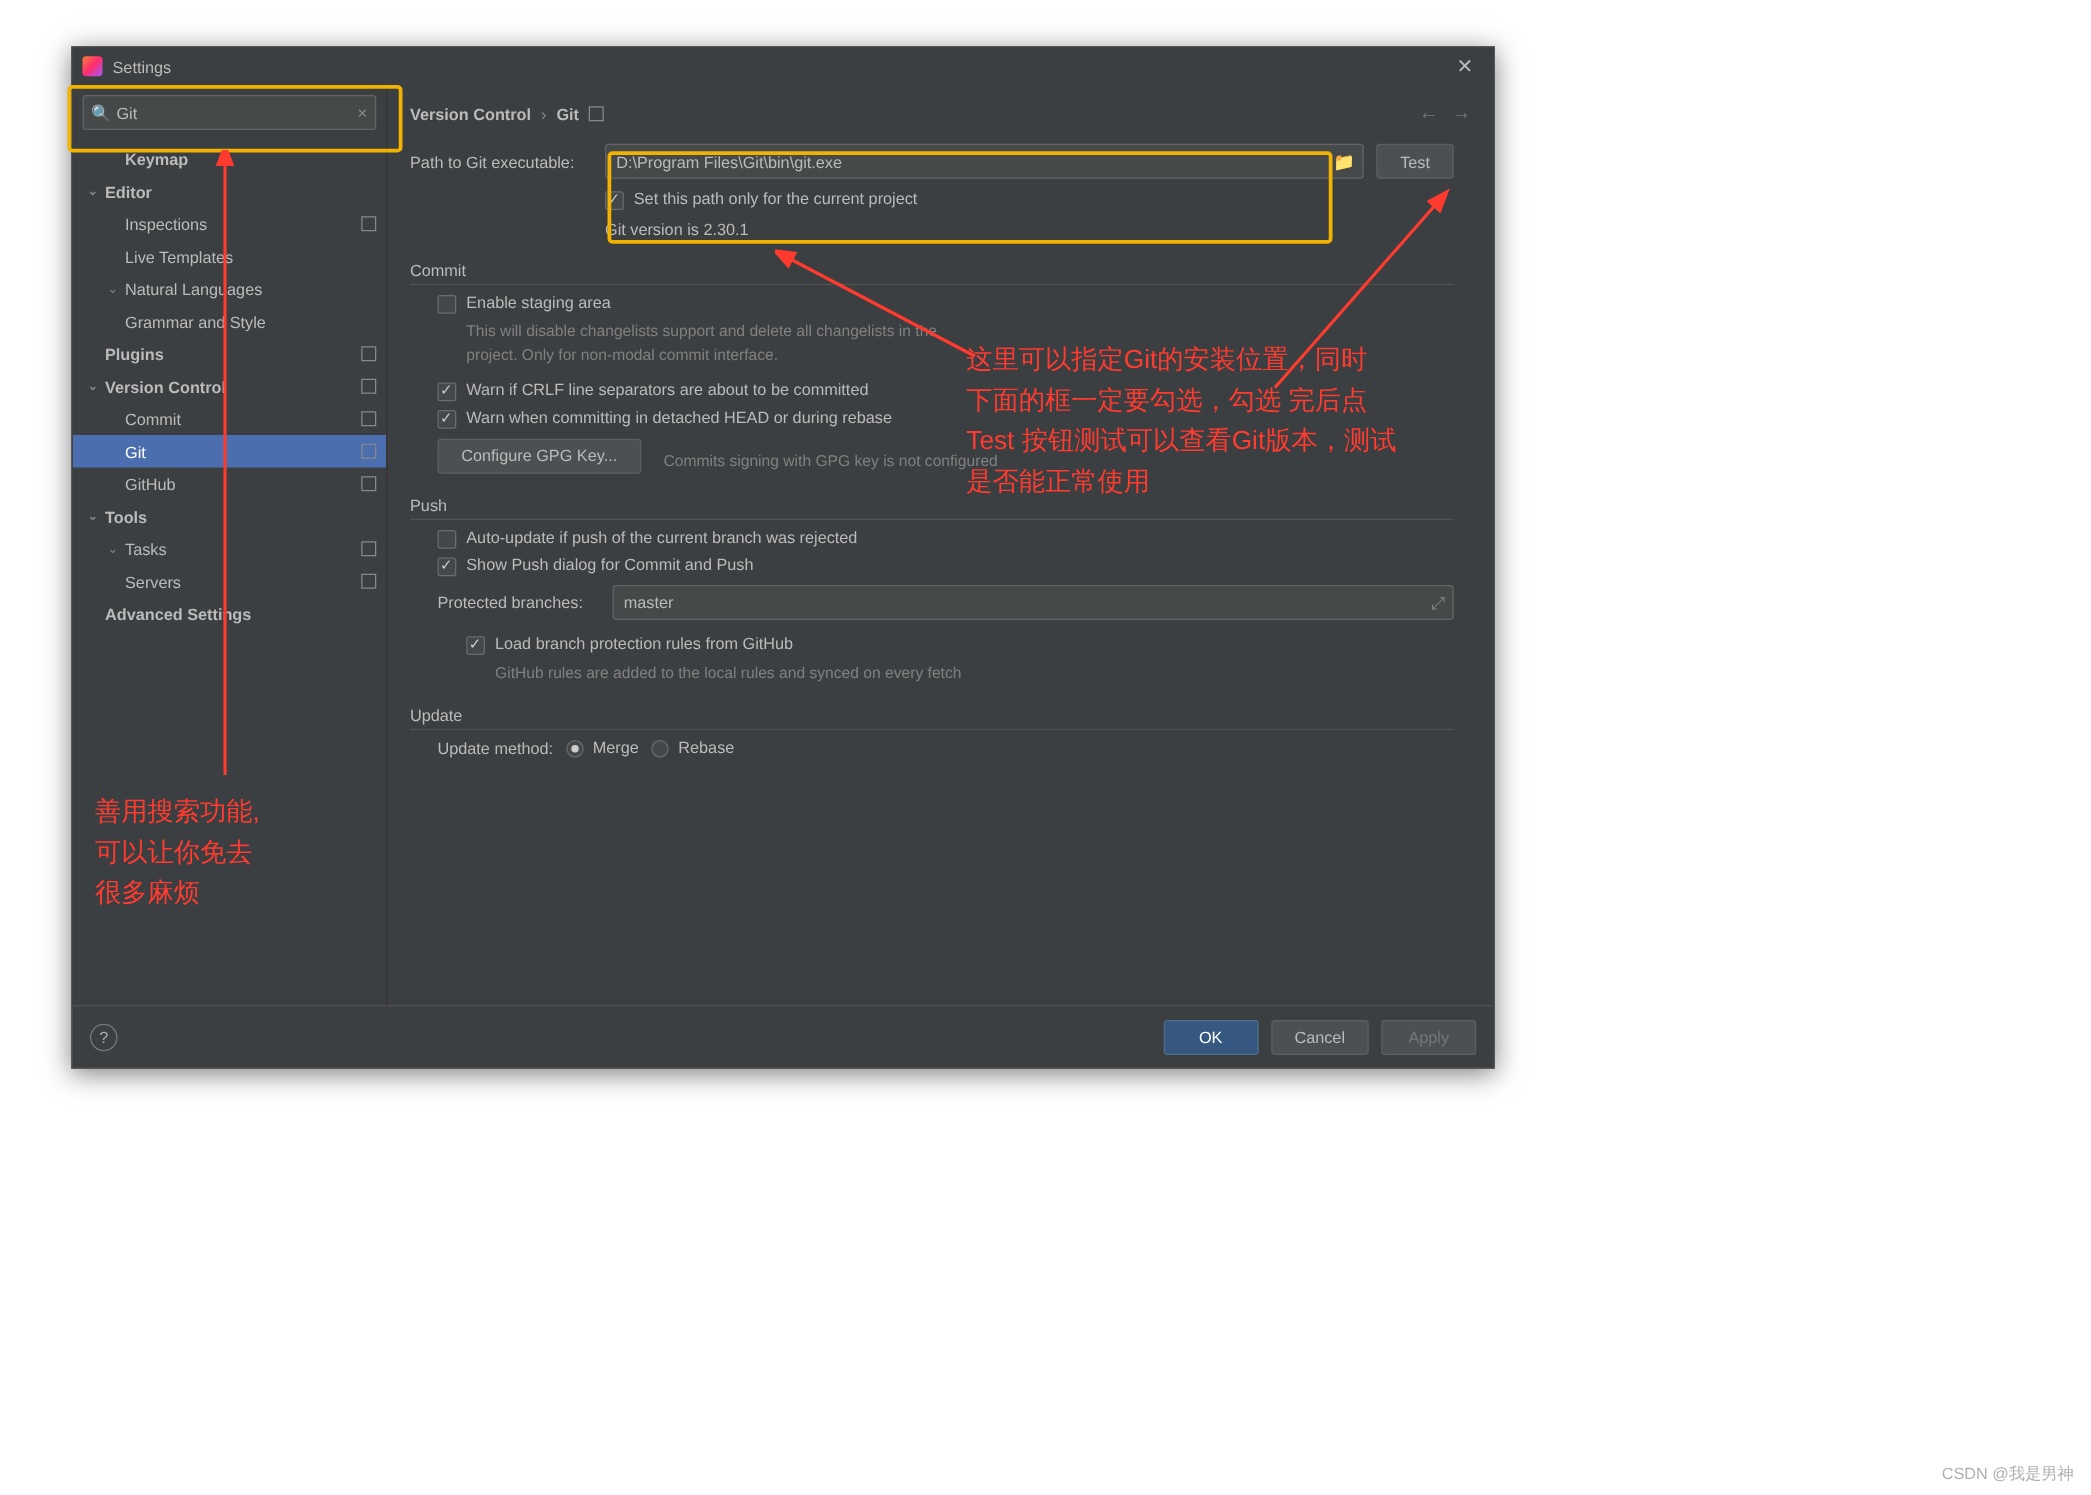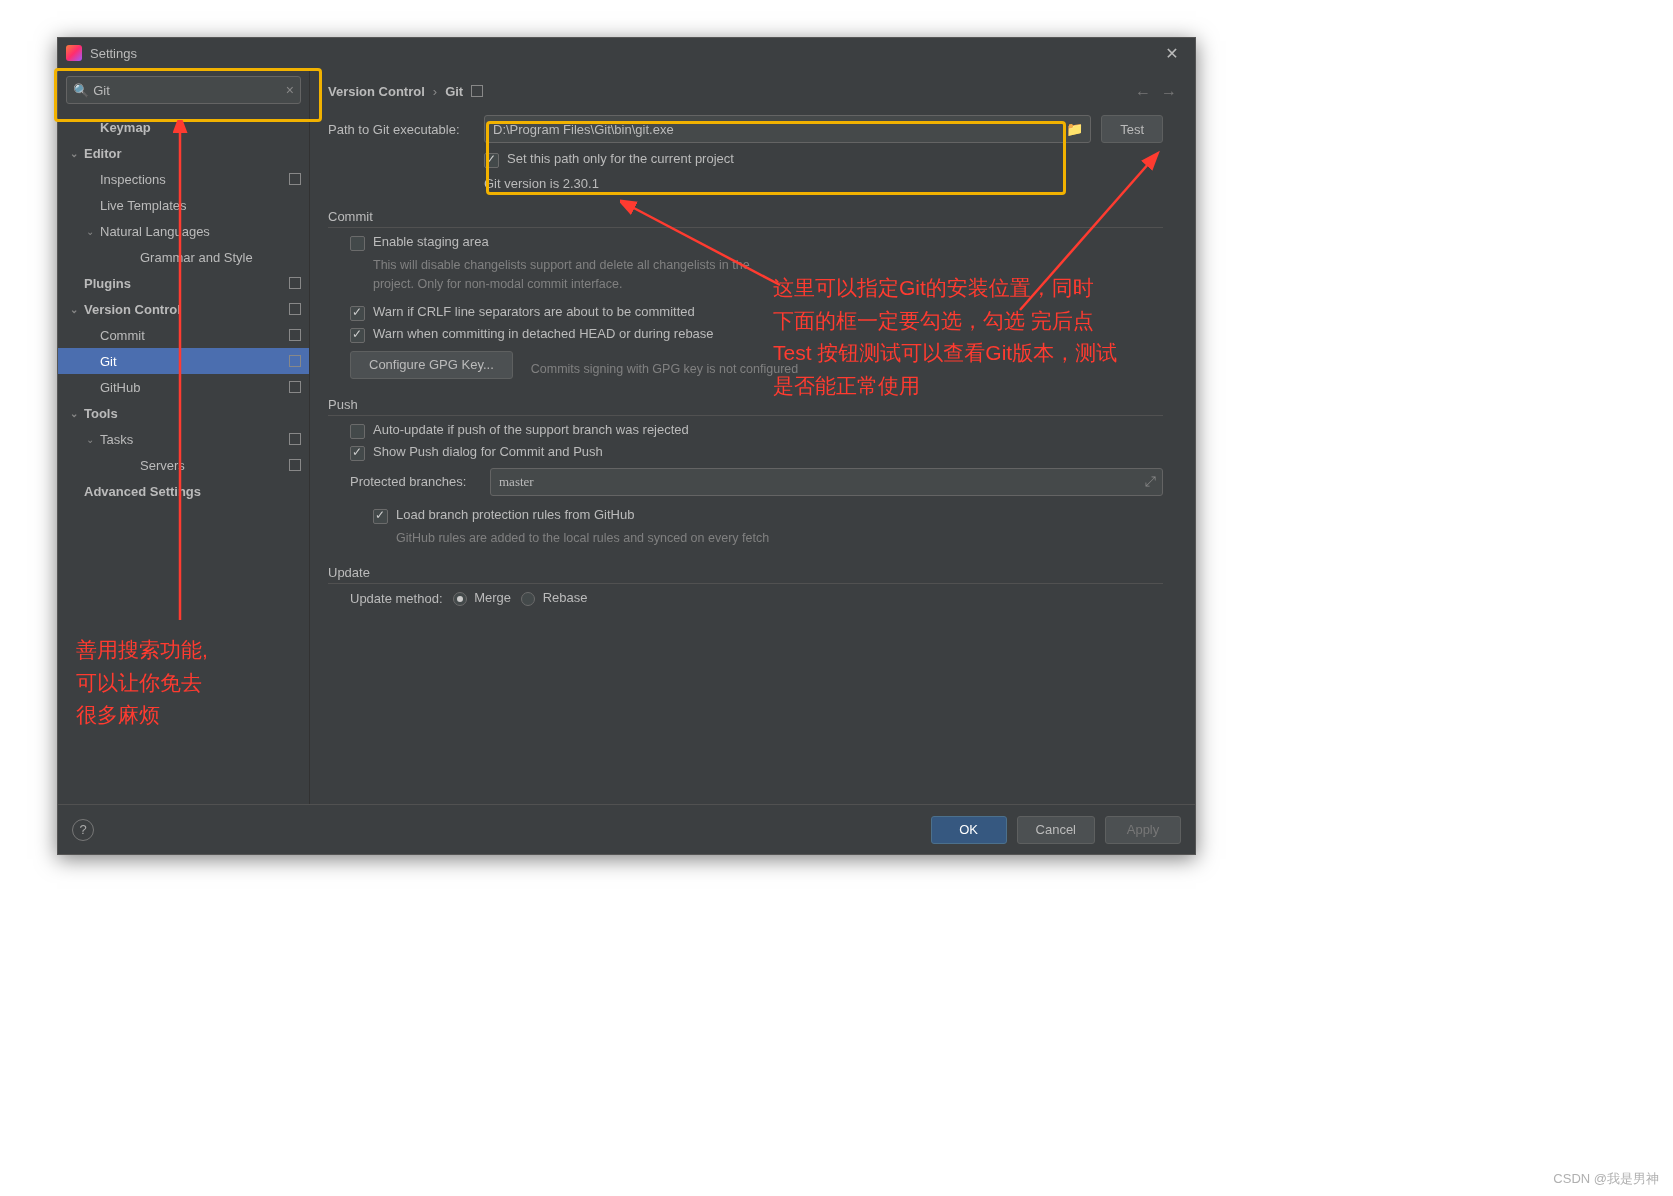--- a/index.html
+++ b/index.html
@@ -74,21 +74,21 @@
 .tree-item.bold{ font-weight:bold; }
 .tree-item.selected{ background:#4b6eaf; color:#fff;}
 .tree-item .chev{
   width:14px; color:#888; font-size:10px; display:inline-block;
 }
 .tree-item .label{ flex:1; white-space:nowrap; overflow:hidden;}
 .tree-item .proj-icon{
   width:12px;height:12px;border:1px solid #888;
   margin-left:4px;
 }
-.ind1{padding-left:28px;} .ind2{padding-left:68px;}
+.ind1{padding-left:28px;} .ind2{padding-left:28px;}
 .content{
   flex:1; display:flex; flex-direction:column;
   padding:10px 18px 0 18px; overflow:hidden;
   position:relative;
 }
 .crumbs{
   display:flex; align-items:center; gap:8px;
   height:26px; margin-bottom:10px;
 }
 .crumbs .c{ color:#bbb; font-weight:bold;}
@@ -303,29 +303,29 @@
           <div style="display:flex; align-items:flex-end; gap:18px; margin-top:8px;">
             <div class="btn">Configure GPG Key...</div>
             <span class="hint">Commits signing with GPG key is not configured</span>
           </div>
         </div>
 
         <div class="section-hdr">Push</div>
         <div class="subgroup">
           <label class="chk">
             <input type="checkbox" style="">
-            <span>Auto-update if push of the support branch was rejected</span>
+            <span>Auto-update if push of the current branch was rejected</span>
           </label>
           <label class="chk">
             <input type="checkbox" checked="" style="">
             <span>Show Push dialog for Commit and Push</span>
           </label>
           <div class="row" style="margin-top:6px;">
             <div style="width:140px;">Protected branches:</div>
-            <div class="field" style="font-family:Liberation Serif, serif;">
+            <div class="field" style="font-family:Liberation Sans, sans-serif;">
               <span>master</span>
               <span class="folder">⤢</span>
             </div>
           </div>
           <label class="chk" style="padding-left:23px; margin-top:10px;">
             <input type="checkbox" checked="" style="">
             <span>Load branch protection rules from GitHub</span>
           </label>
           <div class="hint" style="padding-left:46px;">GitHub rules are added to the local rules and synced on every fetch</div>
         </div>

